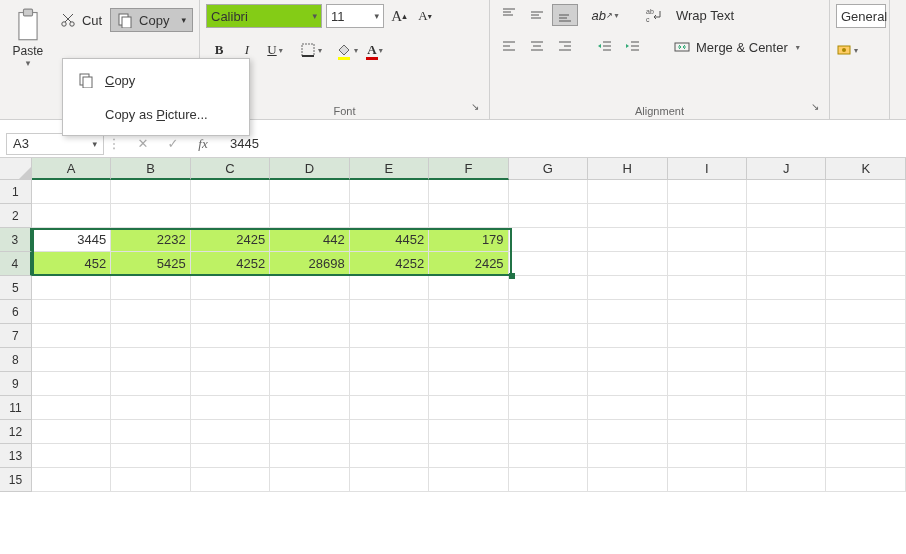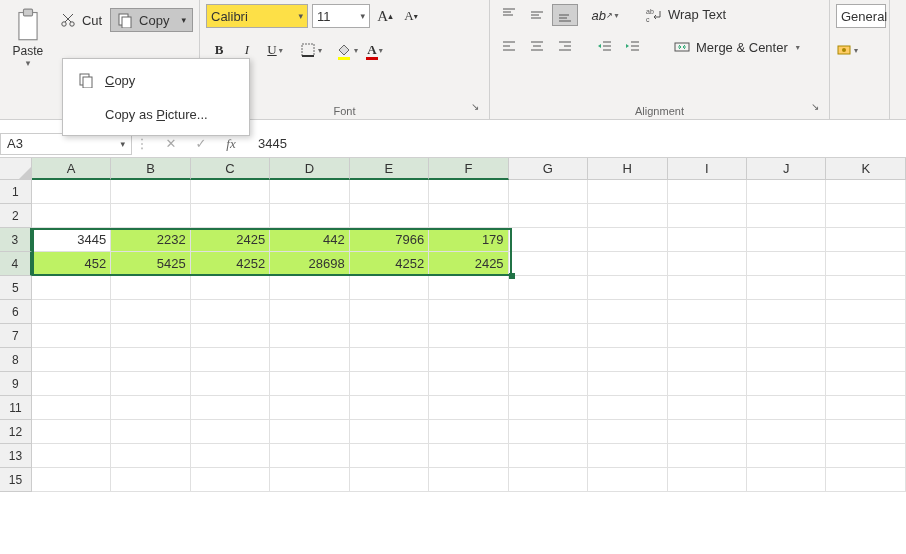--- a/index.html
+++ b/index.html
@@ -25,46 +25,46 @@
 
     
     .dropdown { position: absolute; left: 62px; top: 58px; background: #fff; border: 1px solid #c0c0c0; box-shadow: 2px 2px 6px rgba(0,0,0,0.2); width: 188px; padding: 4px 0; z-index: 100; }
     .dd-item { display: flex; align-items: center; gap: 10px; padding: 8px 14px; cursor: pointer; font-size: 13px; }
     .dd-icon { width: 18px; height: 18px; display: flex; align-items: center; justify-content: center; }
     .dd-underline { text-decoration: underline; }
 
     
     .font-group { width: 290px; }
     .font-row1 { display: flex; gap: 4px; align-items: center; }
-    .font-name { width: 102px; height: 24px; border: 1px solid #aaa; background: #fde047; display: flex; align-items: center; padding: 0 4px; font-size: 13px; justify-content: space-between; }
+    .font-name { width: 116px; height: 24px; border: 1px solid #aaa; background: #84cc16; display: flex; align-items: center; padding: 0 4px; font-size: 13px; justify-content: space-between; }
     .font-size { width: 58px; height: 24px; border: 1px solid #aaa; background: #fff; display: flex; align-items: center; padding: 0 4px; font-size: 13px; justify-content: space-between; }
     .combo-arrow { font-size: 9px; color: #555; }
     .sizeup, .sizedown { width: 22px; height: 22px; display: flex; align-items: center; justify-content: center; cursor: pointer; font-family: 'Times New Roman', serif; }
     .font-row2 { display: flex; gap: 2px; margin-top: 10px; align-items: center; }
     .fbtn { width: 26px; height: 24px; display: flex; align-items: center; justify-content: center; cursor: pointer; position: relative; }
     .dd-caret { font-size: 8px; color: #666; margin-left: 2px; }
     .underline-bar { border-bottom: 3px solid; padding: 0 2px; font-size: 14px; font-weight: bold; }
 
     
     .align-group { width: 340px; }
     .align-row { display: flex; gap: 2px; align-items: center; }
     .align-row2 { margin-top: 10px; }
     .al-btn { width: 26px; height: 22px; display: flex; align-items: center; justify-content: center; cursor: pointer; }
     .al-btn.active { background: #d0d0d0; border: 1px solid #999; }
-    .wrap-btn { display: flex; gap: 6px; padding: 2px 6px; cursor: pointer; }
+    .wrap-btn { display: flex; align-items: center; gap: 14px; padding: 2px 6px; cursor: pointer; }
     .merge-btn { display: flex; align-items: center; gap: 6px; padding: 2px 6px; cursor: pointer; }
 
     
     .num-group { width: 60px; }
     .num-combo { height: 24px; border: 1px solid #aaa; background: #fff; display: flex; align-items: center; padding: 0 4px; width: 50px; }
     .curr-btn { display: flex; align-items: center; margin-top: 14px; }
 
     
     .name-formula { display: flex; align-items: center; border-bottom: 1px solid #d0d0d0; height: 28px; margin-top: 10px; }
-    .name-box { width: 132px; border: 1px solid #ccc; height: 22px; display: flex; align-items: center; padding: 0 6px; font-size: 13px; justify-content: space-between; }
+    .name-box { width: 98px; border: 1px solid #ccc; height: 22px; margin-left: 6px; display: flex; align-items: center; padding: 0 6px; font-size: 13px; justify-content: space-between; }
     .resize-handle { width: 20px; display:flex; justify-content:center; color:#aaa; }
     .fx-btns { display: flex; gap: 4px; margin: 0 6px; }
     .fx-btn { width: 26px; height: 22px; display: flex; align-items: center; justify-content: center; color: #aaa; cursor: pointer; }
     .fx-icon { font-style: italic; font-family: 'Times New Roman', serif; color: #666; }
     .formula-input { flex: 1; padding: 0 8px; font-size: 13px; }
 
     
     .grid-wrap { position: relative; }
     .col-headers { display: flex; height: 22px; }
     .hdr-corner { width: 32px; background: #f0f0f0; border-right: 1px solid #ccc; border-bottom: 1px solid #ccc; display:flex; align-items:flex-end; justify-content: flex-end; }
@@ -368,21 +368,21 @@
         <div class="cell"></div>
         <div class="cell"></div>
         <div class="cell"></div>
       </div>
       <div class="row">
         <div class="row-h sel">3</div>
         <div class="cell active">3445</div>
         <div class="cell selected">2232</div>
         <div class="cell selected">2425</div>
         <div class="cell selected">442</div>
-        <div class="cell selected">7966</div>
+        <div class="cell selected">4452</div>
         <div class="cell selected">179</div>
         <div class="cell"></div>
         <div class="cell"></div>
         <div class="cell"></div>
         <div class="cell"></div>
         <div class="cell"></div>
       </div>
       <div class="row">
         <div class="row-h sel">4</div>
         <div class="cell selected">452</div>

